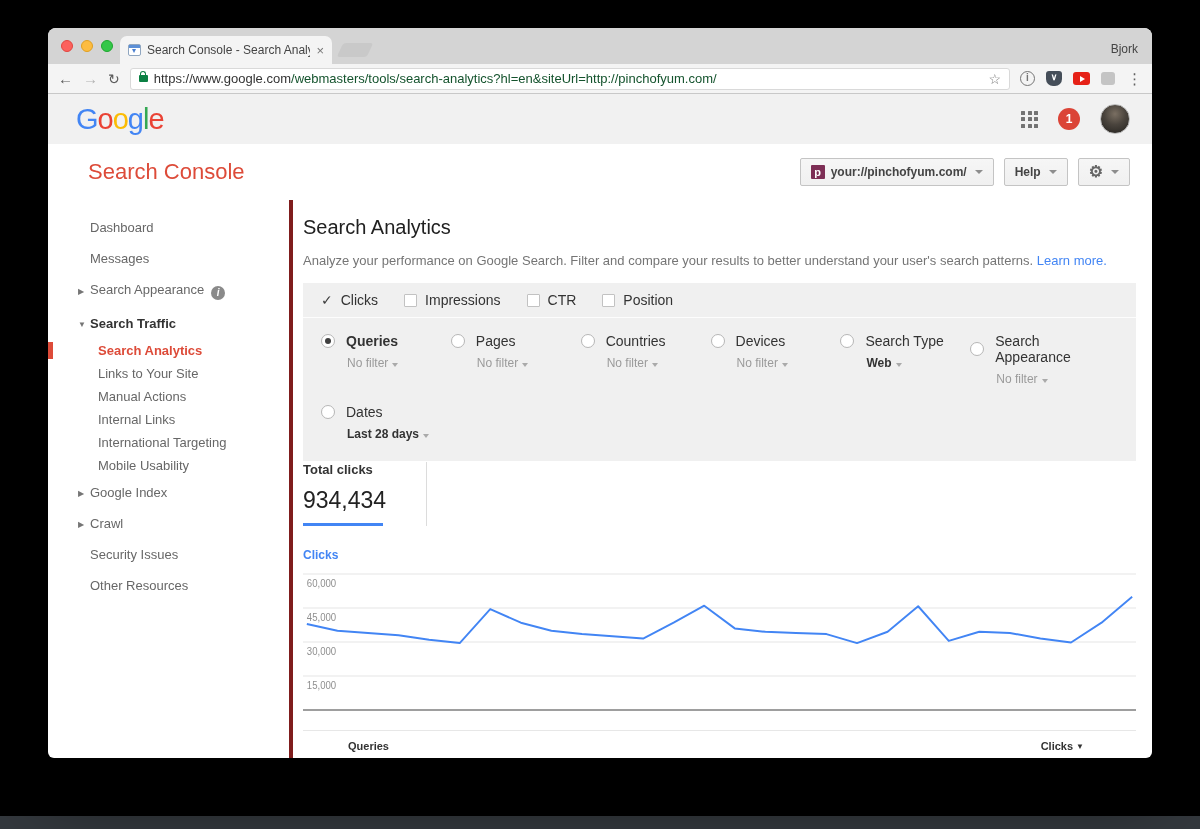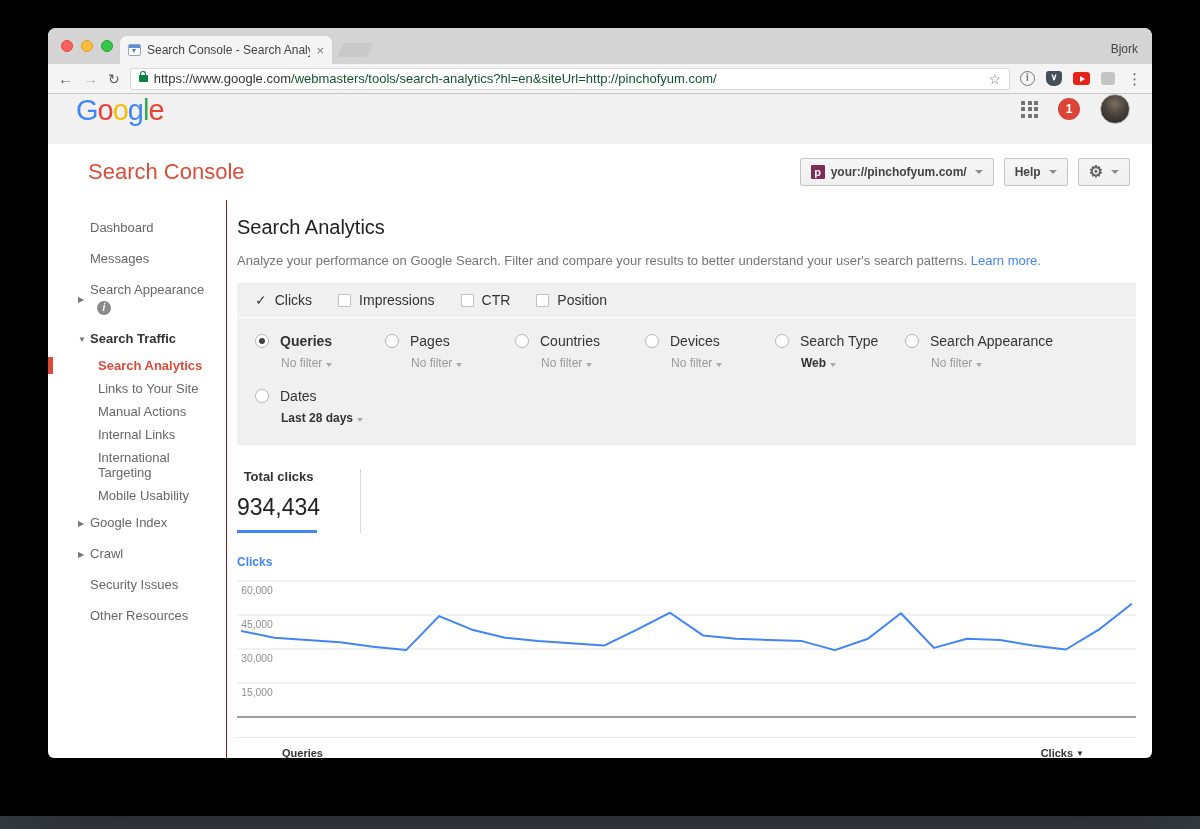--- a/index.html
+++ b/index.html
@@ -42,42 +42,42 @@
   .star { font-size:14px; color:#787878; margin-left:8px; }
   .ext { display:flex; align-items:center; gap:11px; }
   .ext-circle-i { width:15px; height:15px; border:1.5px solid #757575; border-radius:50%; color:#757575; font-size:10px; font-weight:bold; text-align:center; line-height:12px; }
   .ext-pocket { width:16px; height:15px; background:#454e59; border-radius:3px 3px 7px 7px; color:#fff; font-size:9px; text-align:center; line-height:13px; font-weight:bold; }
   .ext-youtube { width:17px; height:13px; background:#e62117; border-radius:3px; position:relative; }
   .ext-youtube::after { content:""; position:absolute; left:7px; top:3.5px; border-left:5px solid #fff; border-top:3px solid transparent; border-bottom:3px solid transparent; }
   .ext-bubble { width:14px; height:13px; background:#c4c4c4; border-radius:3px; }
   .menu-dots { font-size:15px; color:#616161; margin-left:2px; letter-spacing:0; }
 
   
-  .googlebar { height:50px; background:#f1f1f1; display:flex; align-items:flex-start; padding:0 22px 0 28px; flex:0 0 auto; }
+  .googlebar { height:50px; background:#f1f1f1; display:flex; align-items:center; padding:0 22px 0 28px; flex:0 0 auto; }
   .glogo { font-size:29px; letter-spacing:-1px; }
   .gright { margin-left:auto; display:flex; align-items:center; gap:20px; }
   .apps-grid { display:grid; grid-template-columns:repeat(3,4px); grid-template-rows:repeat(3,4px); gap:2.5px; }
   .apps-grid span { width:4px; height:4px; background:#737373; border-radius:0.5px; }
   .notif { width:22px; height:22px; border-radius:50%; background:#db4437; color:#fff; font-size:12px; font-weight:bold; text-align:center; line-height:22px; }
   .avatar { width:30px; height:30px; border-radius:50%; background:radial-gradient(circle at 50% 32%, #7a6f62 0%, #4a443d 45%, #23211e 100%); border:1px solid #bdbdbd; }
 
   
   .console-header { height:56px; background:#fff; display:flex; align-items:center; padding:0 22px 0 40px; flex:0 0 auto; }
   .console-title { color:#dd4b39; font-size:22px; }
   .header-buttons { margin-left:auto; display:flex; gap:10px; }
   .gbtn { display:flex; align-items:center; height:28px; padding:0 10px; font-size:12px; font-weight:bold; color:#444;
           background:linear-gradient(#f6f6f6,#f0f0f0); border:1px solid #c4c4c4; border-radius:2px; cursor:pointer;
           font-family:"Liberation Sans", sans-serif; }
   .caret { display:inline-block; width:0; height:0; border-left:4px solid transparent; border-right:4px solid transparent; border-top:4px solid #8d8d8d; margin-left:8px; }
   .site-favicon { width:14px; height:14px; background:#7d2e55; color:#fff; font-size:11px; font-weight:bold; text-align:center; line-height:14px; margin-right:6px; border-radius:1px; }
   .gear { font-size:16px; color:#666; line-height:1; }
 
   
   .body-row { flex:1; display:flex; overflow:hidden; }
-  .sidebar { width:179px; flex:0 0 auto; border-right:1px solid #7f1d1d; padding-top:12px; overflow:hidden; }
+  .sidebar { width:245px; flex:0 0 auto; border-right:4px solid #7f1d1d; padding-top:12px; overflow:hidden; }
   .nav-item { position:relative; padding:8px 10px 8px 42px; font-size:13px; color:#676767; cursor:pointer; }
   .nav-item.sub { padding:4px 10px 4px 50px; }
   .nav-item.bold { font-weight:bold; color:#333; }
   .nav-item.sel { color:#dd4b39; font-weight:bold; }
   .nav-item.sel::before { content:""; position:absolute; left:0; top:3px; bottom:3px; width:5px; background:#dd4b39; }
   .nav-arrow-glyph { position:absolute; left:30px; font-size:9px; color:#757575; top:50%; transform:translateY(-50%); }
   .info-badge { display:inline-block; width:14px; height:14px; margin-left:7px; background:#8a8a8a; border-radius:50%; color:#fff; font-size:10px; font-weight:bold; font-style:italic; text-align:center; line-height:14px; vertical-align:-2px; }
 
   .main { flex:1; padding:16px 16px 0 10px; overflow:hidden; }
   .page-title { font-size:20px; font-weight:400; color:#212121; }
@@ -97,21 +97,21 @@
   .radio { display:inline-block; width:14px; height:14px; border:1px solid #b6b6b6; border-radius:50%; background:#fff; position:relative; margin-right:11px; flex:0 0 auto; }
   .radio.sel::after { content:""; position:absolute; left:3px; top:3px; width:6px; height:6px; border-radius:50%; background:#3f3f3f; }
   .dim-label { font-size:14px; color:#333; }
   .dim-label.bold { font-weight:bold; }
   .dim-filter { margin:7px 0 0 26px; font-size:12px; color:#9a9a9a; cursor:pointer; }
   .dim-filter .caret { border-top-color:#aaa; margin-left:4px; border-left-width:3.5px; border-right-width:3.5px; }
   .dim-filter.bold { color:#333; font-weight:bold; }
   .dates-row { padding:18px 18px 20px 18px; }
 
   
-  .totals { margin-top:24px; display:flex;text-align:center; }
+  .totals { margin-top:1px; display:flex; }
   .total-block { padding-right:40px; border-right:1px solid #dcdcdc; cursor:pointer; }
   .total-label { font-size:13px; font-weight:bold; color:#333; }
   .total-value { font-size:23px; color:#222; margin-top:10px; }
   .total-underline { width:80px; height:3px; background:#4285f4; margin-top:9px; }
 
   .series-label { margin-top:22px; font-size:12px; font-weight:bold; color:#4285f4; }
 
   .chart { margin-top:6px; }
   .chart svg { display:block; width:100%; height:150px; }
 

